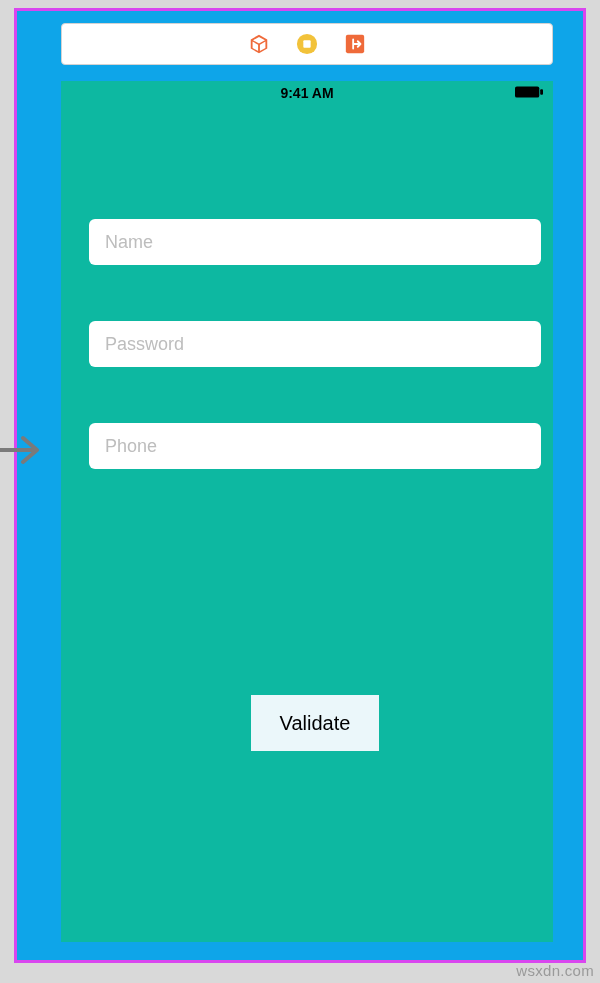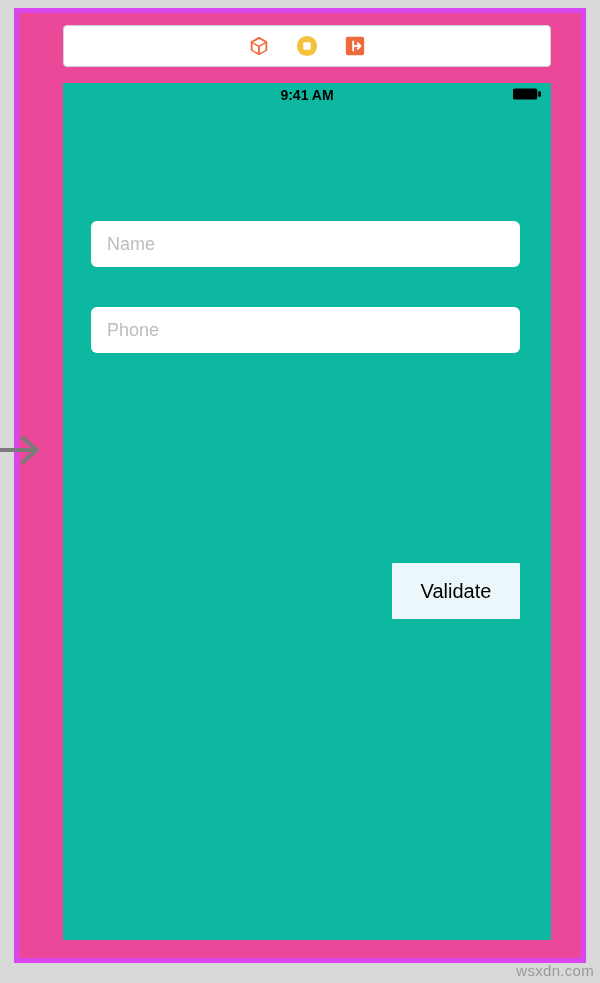--- a/index.html
+++ b/index.html
@@ -10,22 +10,22 @@
       height: 983px;
       position: relative;
       overflow: hidden;
     }
     .outer-frame {
       position: absolute;
       left: 14px;
       top: 8px;
       right: 14px;
       bottom: 20px;
-      border: 5px solid #d946ef;
-      background: #ec4899;
+      border: 3px solid #d946ef;
+      background: #0ea5e9;
     }
     .toolbar {
       position: absolute;
       top: 12px;
       left: 44px;
       right: 30px;
       height: 42px;
       background: #fff;
       border: 1px solid #d2d2d2;
       border-radius: 4px;
@@ -55,40 +55,40 @@
       padding-top: 2px;
     }
     .battery {
       position: absolute;
       right: 10px;
       top: 4px;
       width: 28px;
       height: 12px;
     }
     .form-area {
-      padding: 116px 31px 0 28px;
+      padding: 116px 12px 0 28px;
       display: flex;
       flex-direction: column;
-      gap: 40px;
+      gap: 56px;
     }
     .field {
       width: 100%;
       height: 46px;
       background: #fff;
       border: none;
       border-radius: 6px;
       padding: 0 16px;
       font-size: 18px;
       color: #222;
       outline: none;
     }
     .field::placeholder { color: #bdbdbd; }
     .validate-wrap {
       display: flex;
-      justify-content: flex-end;
+      justify-content: center;
       margin-top: 170px;
     }
     .validate-btn {
       background: #ebf7fa;
       border: none;
       width: 128px;
       height: 56px;
       font-size: 20px;
       color: #000;
       cursor: pointer;
@@ -143,20 +143,21 @@
       <span class="battery">
         <svg viewBox="0 0 30 12" width="28" height="12">
             <rect x="0" y="0" width="26" height="12" rx="2" fill="#000"></rect>
             <rect x="27" y="3" width="3" height="6" rx="1" fill="#000"></rect>
           </svg>
       </span>
     </div>
 
     <div class="form-area">
       <input class="field" type="text" placeholder="Name" style="">
+      <input class="field" type="password" placeholder="Password" style="">
       <input class="field" type="text" placeholder="Phone" style="">
 
       <div class="validate-wrap">
         <button class="validate-btn">Validate</button>
       </div>
     </div>
   </div>
 
 </div>
 

